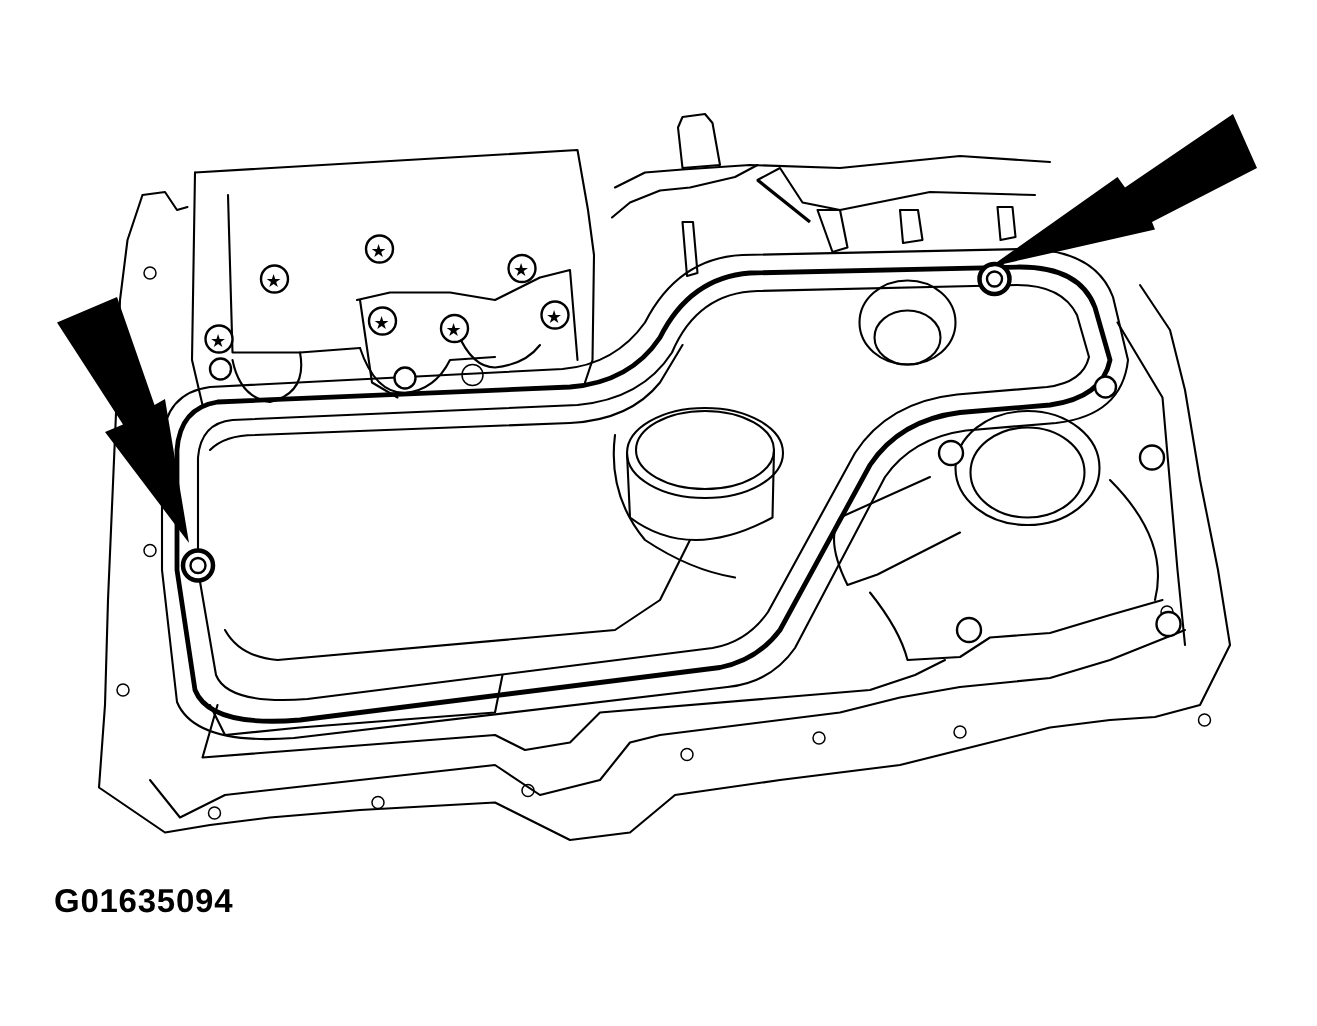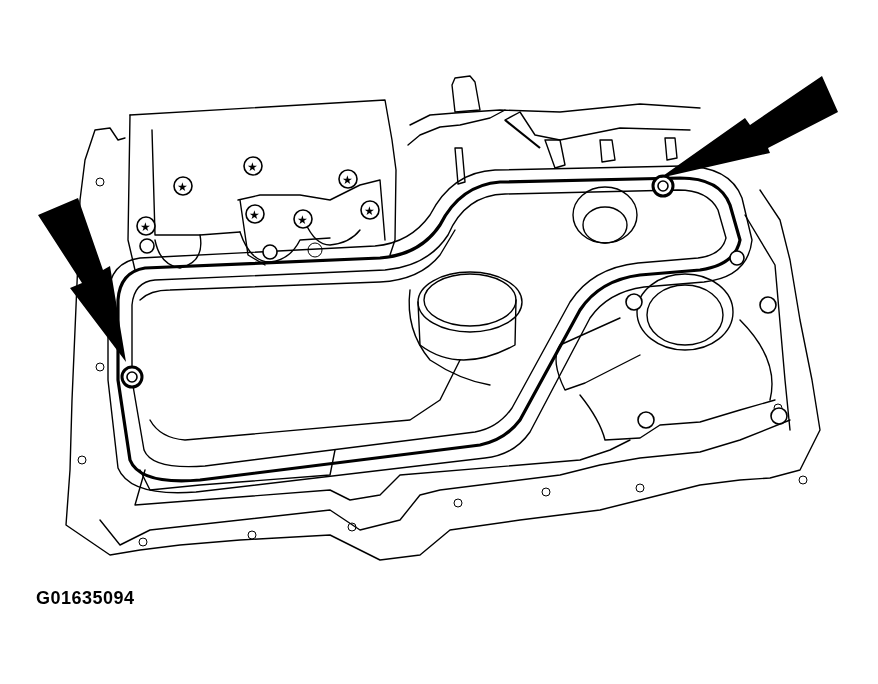--- a/index.html
+++ b/index.html
@@ -1,18 +1,18 @@
 <!DOCTYPE html>
 <html><head>
 <meta charset="utf-8">
 <style>
   html, body { margin: 0; padding: 0; background: #ffffff; }
   body { width: 878px; height: 684px; position: relative; overflow: hidden; font-family: "Liberation Sans", sans-serif; }
   #figure { position: absolute; left: 0; top: 0; width: 878px; height: 684px; }
-  #figure-id { position: absolute; left: 36px; top: 588px; font-family: "Liberation Sans", sans-serif; font-size: 18px; font-weight: bold; color: #000; letter-spacing: 0.5px; }
+  #figure-id { position: absolute; left: 36px; top: 588px; font-family: "Liberation Sans", sans-serif; font-size: 22px; font-weight: bold; color: #000; letter-spacing: 0.5px; }
   svg .ln { fill: none; stroke: #000; stroke-width: 1.4; stroke-linejoin: round; stroke-linecap: round; }
   svg .thin { fill: none; stroke: #000; stroke-width: 1; }
   svg .gasket { fill: none; stroke: #000; stroke-width: 3.2; stroke-linejoin: round; }
   svg .arrow { fill: #000; stroke: none; }
   svg .bolt { fill: #fff; stroke: #000; stroke-width: 1.6; }
 </style>
 </head>
 <body>
 
 <svg id="figure" viewBox="0 0 878 684" xmlns="http://www.w3.org/2000/svg">

